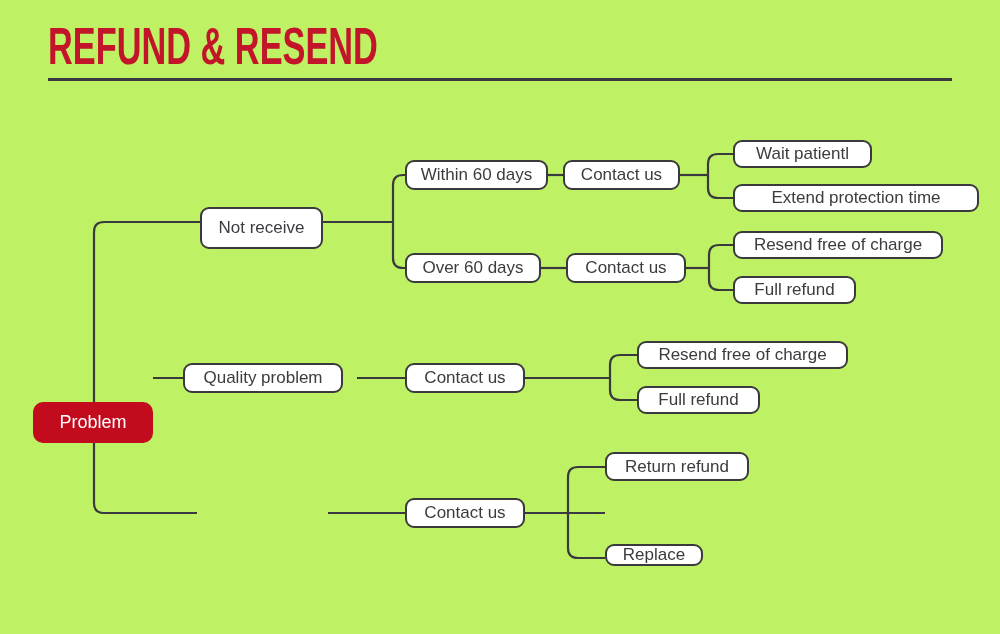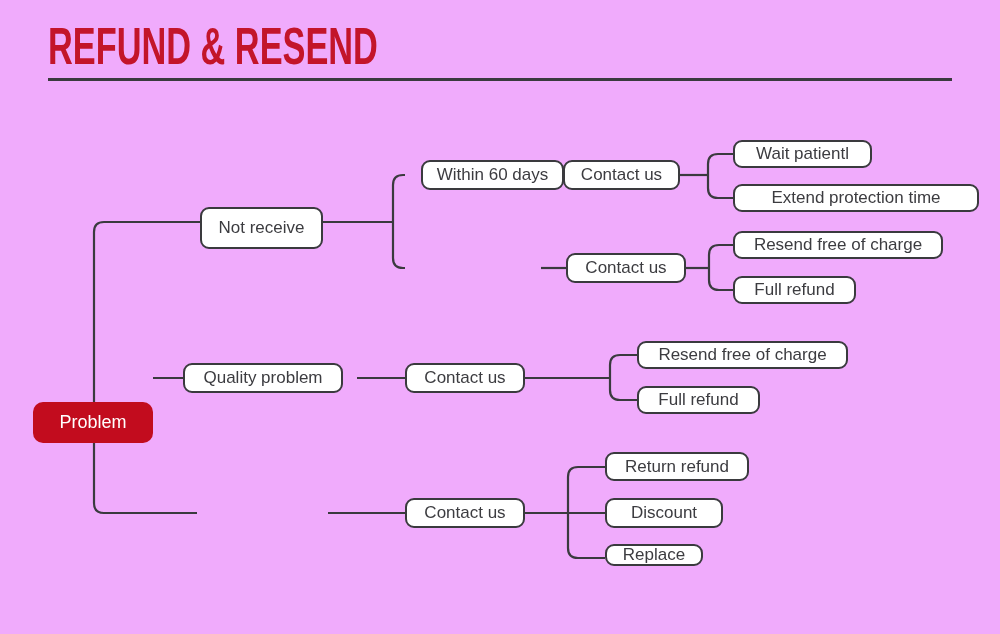--- a/index.html
+++ b/index.html
@@ -8,21 +8,21 @@
     --line:#3a3a3e;
     --node-text:#3c3c40;
   }
   *{margin:0;padding:0;box-sizing:border-box;}
   html,body{background:#ffffff;}
   body{font-family:"Liberation Sans", sans-serif;}
   .page{
     position:relative;
     width:1000px;
     height:634px;
-    background:#f0abfc;
+    background:#bef264;
     overflow:hidden;
   }
   .page-title{
     position:absolute;
     left:48px;
     top:16px;
     font-size:52px;
     font-weight:bold;
     letter-spacing:0px;
     color:var(--title-red);
@@ -98,45 +98,45 @@
     <path d="M 637 355 L 620 355 Q 610 355 610 365 L 610 390 Q 610 400 620 400 L 637 400"></path>
     <path d="M 328 513 L 405 513"></path>
     <path d="M 525 513 L 605 513"></path>
     <path d="M 605 467 L 578 467 Q 568 467 568 477 L 568 548 Q 568 558 578 558 L 605 558"></path>
   </svg>
 
   <div class="node root" style="left:33px;top:358px;width:120px;height:41px;">Problem</div>
 
   <div class="node" style="left:200px;top:207px;width:123px;height:42px;">Not receive</div>
 
-  <div class="node" style="left:405px;top:160px;width:143px;height:30px;margin-left:16px;">Within 60 days</div>
+  <div class="node" style="left:405px;top:160px;width:143px;height:30px;">Within 60 days</div>
 
   <div class="node" style="left:563px;top:160px;width:117px;height:30px;">Contact us</div>
 
   <div class="node" style="left:733px;top:140px;width:139px;height:28px;">Wait patientl</div>
 
   <div class="node" style="left:733px;top:184px;width:246px;height:28px;">Extend protection time</div>
 
+  <div class="node" style="left:405px;top:253px;width:136px;height:30px;">Over 60 days</div>
 
   <div class="node" style="left:566px;top:253px;width:120px;height:30px;">Contact us</div>
 
   <div class="node" style="left:733px;top:231px;width:210px;height:28px;">Resend free of charge</div>
 
   <div class="node" style="left:733px;top:276px;width:123px;height:28px;">Full refund</div>
 
   <div class="node" style="left:183px;top:363px;width:160px;height:30px;">Quality problem</div>
 
   <div class="node" style="left:405px;top:363px;width:120px;height:30px;">Contact us</div>
 
   <div class="node" style="left:637px;top:341px;width:211px;height:28px;">Resend free of charge</div>
 
   <div class="node" style="left:637px;top:386px;width:123px;height:28px;">Full refund</div>
 
 
   <div class="node" style="left:405px;top:498px;width:120px;height:30px;">Contact us</div>
 
   <div class="node" style="left:605px;top:452px;width:144px;height:29px;">Return refund</div>
 
-  <div class="node" style="left:605px;top:498px;width:118px;height:30px;">Discount</div>
 
   <div class="node" style="left:605px;top:544px;width:98px;height:22px;">Replace</div>
 
 </div>
 
 </body></html>

